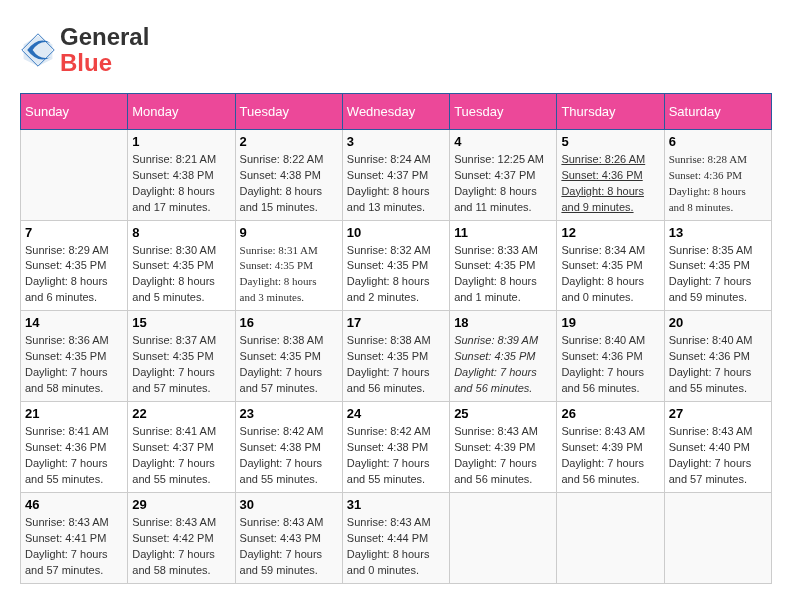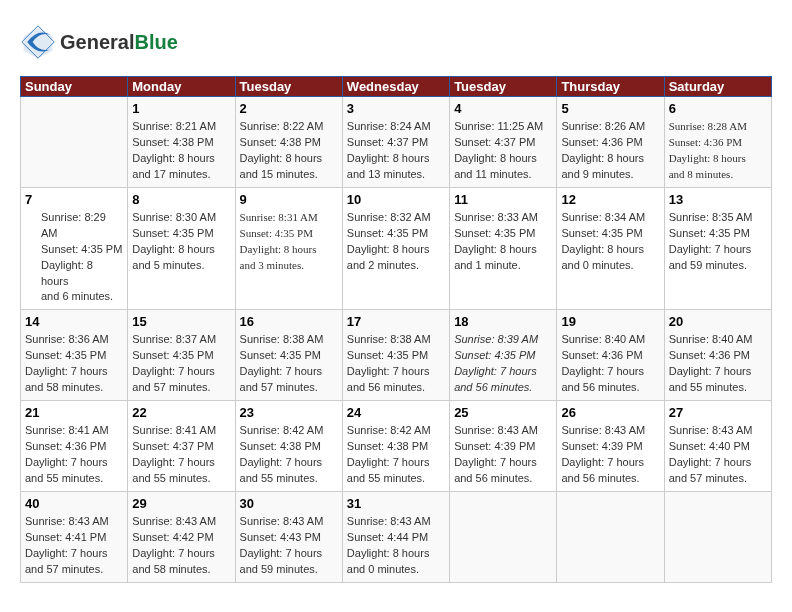--- a/index.html
+++ b/index.html
@@ -16,27 +16,27 @@
       align-items: flex-start;
       margin-bottom: 16px;
     }
     .logo {
       display: flex;
       align-items: center;
       margin-top: 4px;
     }
     .logo-text {
       display: flex;
-      flex-direction: row;
-      font-size: 20px;
+      flex-direction: column;
+      font-size: 24px;
       font-weight: bold;
       line-height: 1.1;
     }
     .logo-text span.general { color: #333; }
-    .logo-text span.blue { color: #15803d; }
+    .logo-text span.blue { color: #ef4444; }
     .logo-icon {
       width: 36px;
       height: 36px;
       margin-right: 4px;
     }
     .title-area {
       text-align: right;
     }
     .title-area h1 {
       font-size: 32px;
@@ -47,26 +47,26 @@
       font-size: 16px;
       font-weight: normal;
       color: #444;
     }
     table {
       width: 100%;
       border-collapse: collapse;
       font-size: 11px;
     }
     thead tr th {
-      background-color: #7f1d1d;
+      background-color: #ec4899;
       color: #fff;
-      padding: 2px 4px;
+      padding: 10px 4px;
       text-align: left;
       font-size: 13px;
-      font-weight: bold;
+      font-weight: normal;
       border: 1px solid #2a5a9f;
     }
     tbody tr td {
       border: 1px solid #ccc;
       padding: 4px;
       vertical-align: top;
       width: 107px;
     }
     tbody tr:nth-child(odd) td {
       background-color: #f9f9f9;
@@ -137,44 +137,44 @@
         </td>
         <td>
           <span class="day-number">3</span>
           <div class="day-info" style="white-space: pre-line;">Sunrise: 8:24 AM
 Sunset: 4:37 PM
 Daylight: 8 hours
 and 13 minutes.</div>
         </td>
         <td>
           <span class="day-number">4</span>
-          <div class="day-info" style="white-space: pre-line;">Sunrise: 11:25 AM
+          <div class="day-info" style="white-space: pre-line;">Sunrise: 12:25 AM
 Sunset: 4:37 PM
 Daylight: 8 hours
 and 11 minutes.</div>
         </td>
         <td>
           <span class="day-number">5</span>
-          <div class="day-info" style="white-space: pre-line;">Sunrise: 8:26 AM
+          <div class="day-info" style="white-space: pre-line; text-decoration: underline;">Sunrise: 8:26 AM
 Sunset: 4:36 PM
 Daylight: 8 hours
 and 9 minutes.</div>
         </td>
         <td>
           <span class="day-number">6</span>
           <div class="day-info" style="white-space: pre-line; font-family: Liberation Serif, serif;">Sunrise: 8:28 AM
 Sunset: 4:36 PM
 Daylight: 8 hours
 and 8 minutes.</div>
         </td>
       </tr>
       <tr>
         <td>
           <span class="day-number">7</span>
-          <div class="day-info" style="white-space: pre-line; margin-left: 16px;">Sunrise: 8:29 AM
+          <div class="day-info" style="white-space: pre-line;">Sunrise: 8:29 AM
 Sunset: 4:35 PM
 Daylight: 8 hours
 and 6 minutes.</div>
         </td>
         <td>
           <span class="day-number">8</span>
           <div class="day-info" style="white-space: pre-line;">Sunrise: 8:30 AM
 Sunset: 4:35 PM
 Daylight: 8 hours
 and 5 minutes.</div>
@@ -312,21 +312,21 @@
         <td>
           <span class="day-number">27</span>
           <div class="day-info" style="white-space: pre-line;">Sunrise: 8:43 AM
 Sunset: 4:40 PM
 Daylight: 7 hours
 and 57 minutes.</div>
         </td>
       </tr>
       <tr>
         <td>
-          <span class="day-number">40</span>
+          <span class="day-number">46</span>
           <div class="day-info" style="white-space: pre-line;">Sunrise: 8:43 AM
 Sunset: 4:41 PM
 Daylight: 7 hours
 and 57 minutes.</div>
         </td>
         <td>
           <span class="day-number">29</span>
           <div class="day-info" style="white-space: pre-line;">Sunrise: 8:43 AM
 Sunset: 4:42 PM
 Daylight: 7 hours

